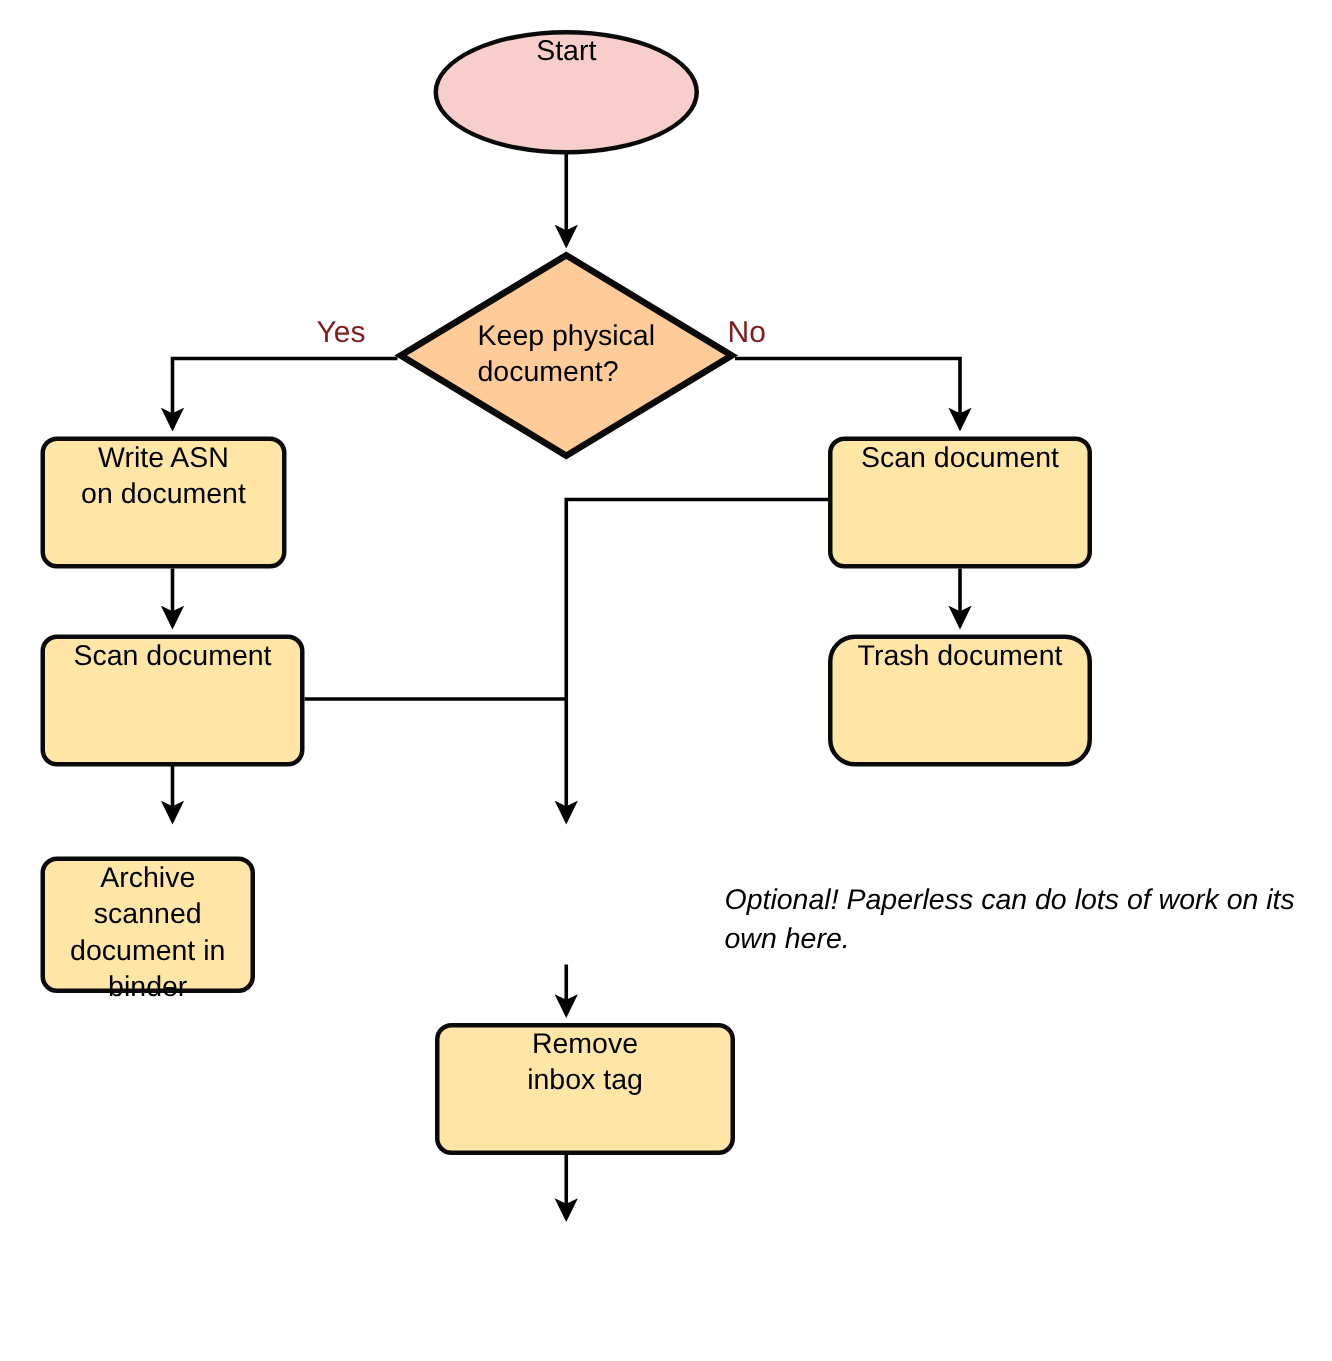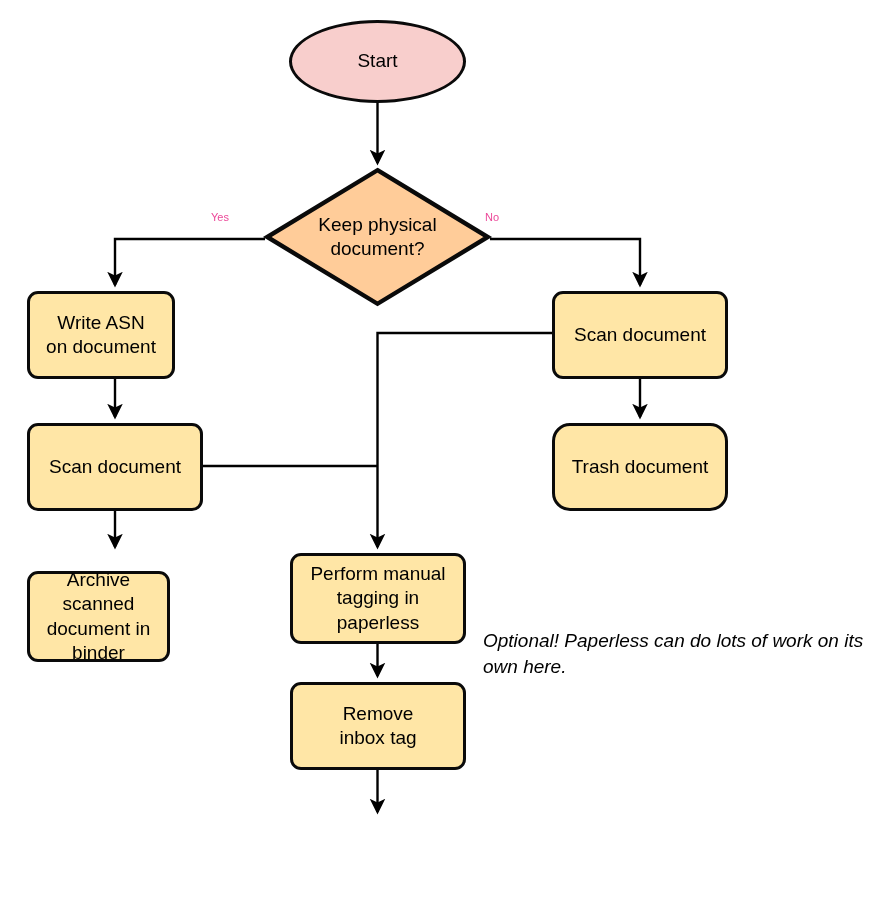--- a/index.html
+++ b/index.html
@@ -22,21 +22,20 @@
     position: absolute;
     left: 0;
     top: 0;
     width: 888px;
     height: 907px;
   }
   .node {
     position: absolute;
     box-sizing: border-box;
     display: flex;
-    align-items: center;
     justify-content: center;
     text-align: center;
     color: #000000;
     font-size: 19px;
     line-height: 1.28;
     z-index: 3;
   }
   .node .label {
     display: block;
     white-space: pre-line;
@@ -64,30 +63,29 @@
   }
   .decision-text {
     position: absolute;
     left: 0;
     top: 0;
     width: 100%;
     height: 100%;
     display: flex;
     align-items: center;
     justify-content: center;
-    text-align: center;
     font-size: 19px;
     line-height: 1.28;
     color: #000000;
     white-space: pre-line;
   }
   .edge-label {
     position: absolute;
-    font-size: 11px;
-    color: #ec4899;
+    font-size: 20px;
+    color: #7f1d1d;
     background: transparent;
     z-index: 4;
     white-space: nowrap;
   }
   .annotation {
     position: absolute;
     font-style: italic;
     font-size: 19px;
     line-height: 1.35;
     color: #000000;
@@ -138,21 +136,21 @@
     <svg width="225" height="138" viewBox="0 0 225 138" xmlns="http://www.w3.org/2000/svg">
       <polygon points="112.5,2.2 222.8,69 112.5,135.8 2.2,69" fill="#ffcc99" stroke="#0a0a0a" stroke-width="4.4" stroke-linejoin="miter"></polygon>
     </svg>
     <div class="decision-text">Keep physical
 document?</div>
   </div>
 
   <div class="edge-label" style="left:211px; top:211px;">Yes</div>
   <div class="edge-label" style="left:485px; top:211px;">No</div>
 
-  <div class="node process" style="left:27px; top:291px; width:148px; height:88px;">
+  <div class="node process" style="left:27px; top:291px; width:164px; height:88px;">
     <span class="label">Write ASN
 on document</span>
   </div>
 
   <div class="node process" style="left:27px; top:423px; width:176px; height:88px;">
     <span class="label">Scan document</span>
   </div>
 
   <div class="node process" style="left:27px; top:571px; width:143px; height:91px;">
     <span class="label">Archive scanned
@@ -161,27 +159,22 @@
   </div>
 
   <div class="node process" style="left:552px; top:291px; width:176px; height:88px;">
     <span class="label">Scan document</span>
   </div>
 
   <div class="node process" style="left:552px; top:423px; width:176px; height:88px;border-radius:18px;">
     <span class="label">Trash document</span>
   </div>
 
-  <div class="node process" style="left:290px; top:553px; width:176px; height:91px;">
-    <span class="label">Perform manual
-tagging in
-paperless</span>
-  </div>
 
-  <div class="node process" style="left:290px; top:682px; width:176px; height:88px;">
+  <div class="node process" style="left:290px; top:682px; width:200px; height:88px;">
     <span class="label">Remove
 inbox tag</span>
   </div>
 
 
-  <div class="annotation" style="left:483px; top:588px; width:404px;margin-top:40px;">Optional! Paperless can do lots of work on its own here.</div>
+  <div class="annotation" style="left:483px; top:588px; width:404px;">Optional! Paperless can do lots of work on its own here.</div>
 
 </div>
 
 </body></html>

